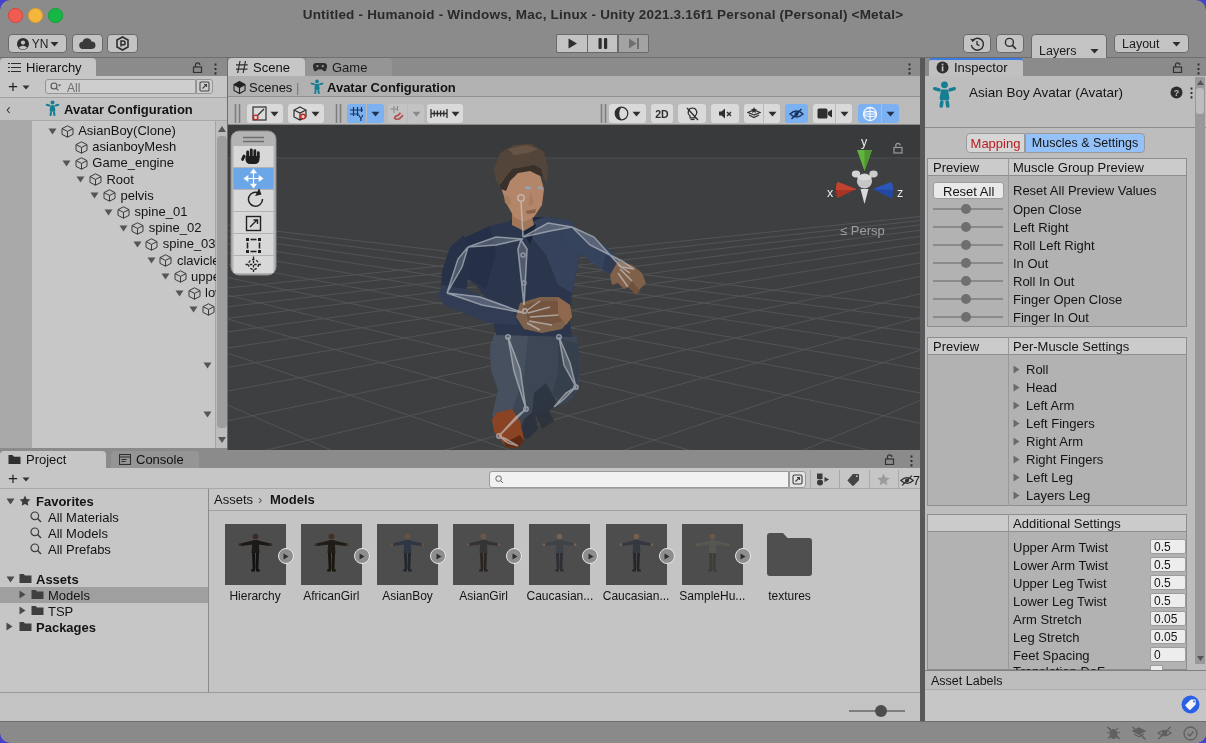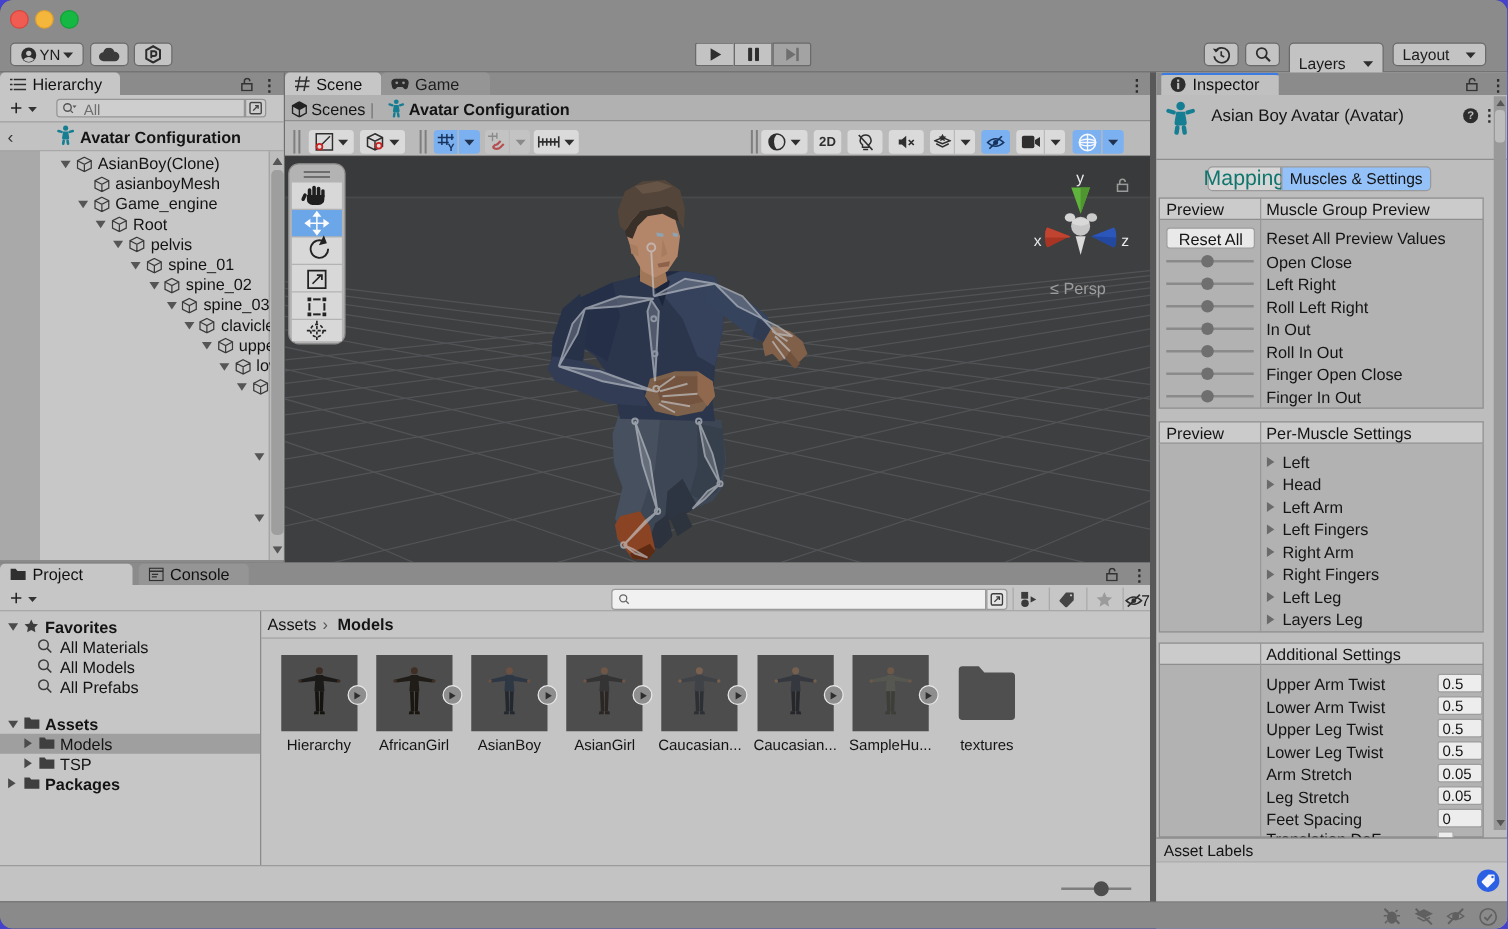--- a/index.html
+++ b/index.html
@@ -12,20 +12,21 @@
 svg{display:block}
 </style></head>
 <body>
 <div id="win">
 <div class="abs" style="left:0;top:0;width:1206px;height:743px;background:#6e6e6e;border-radius:10px"></div>
 
 <div class="abs" style="left:0;top:0;width:1206px;height:28px;background:#8b8b8b;border-radius:10px 10px 0 0"></div>
 <div class="abs" style="left:8px;top:8px;width:12.5px;height:12.5px;border-radius:50%;background:#f05c51;border:0.5px solid #d8453c"></div>
 <div class="abs" style="left:28px;top:8px;width:12.5px;height:12.5px;border-radius:50%;background:#f5b63c;border:0.5px solid #dda030"></div>
 <div class="abs" style="left:48px;top:8px;width:12.5px;height:12.5px;border-radius:50%;background:#15b842;border:0.5px solid #12a037"></div>
+<div class="txt" style="left:0;top:7px;width:1206px;text-align:center;font-weight:bold;color:#2a2a2a;font-size:13.5px;letter-spacing:0.2px">Untitled - Humanoid - Windows, Mac, Linux - Unity 2021.3.16f1 Personal (Personal) &lt;Metal&gt;</div>
 
 <div class="abs" style="left:0;top:28px;width:1206px;height:30px;background:#8b8b8b;border-bottom:1px solid #6e6e6e;box-sizing:border-box"></div>
 
 <div class="btn" style="left:8px;top:34px;width:59px;height:19px">
   <svg width="14" height="14" viewBox="0 0 14 14">
         <circle cx="7" cy="7" r="6" fill="#2d2d2d"></circle>
         <circle cx="7" cy="5.6" r="2.1" fill="#c3c3c3"></circle>
         <path d="M2.8 10.8 a5 4.6 0 0 1 8.4 0 a6 6 0 0 1 -8.4 0z" fill="#c3c3c3"></path>
       </svg>
   <span style="font-size:12px;color:#1c1c1c;margin:0 2px">YN</span>
@@ -901,21 +902,21 @@
     </svg>
 <div class="txt" style="left:969px;top:85px;font-size:13.5px">Asian Boy Avatar (Avatar)</div>
 <svg class="abs" style="left:1170px;top:86px" width="13" height="13" viewBox="0 0 13 13">
       <circle cx="6.5" cy="6.5" r="6" fill="#2d2d2d"></circle>
       <text x="6.5" y="9.6" font-size="9" font-weight="bold" fill="#bdbdbd" text-anchor="middle" font-family="Liberation Sans">?</text>
     </svg>
 <div class="dots3" style="left:1185px;top:85px">⋮</div>
 <div class="abs" style="left:925px;top:127px;width:281px;height:1px;background:#8e8e8e"></div>
 
 <div class="abs" style="left:966px;top:133px;width:59px;height:20px;background:#d6d6d6;border:1px solid #9a9a9a;border-radius:4px 0 0 4px;box-sizing:border-box;display:flex;align-items:center;justify-content:center">
-      <span style="font-size:17px;color:#0f766e">Mapping</span>
+      <span style="font-size:13px;color:#b91c1c">Mapping</span>
     </div>
 <div class="abs" style="left:1025px;top:133px;width:120px;height:20px;background:#94c1f8;border:1px solid #9a9a9a;border-radius:0 4px 4px 0;box-sizing:border-box;display:flex;align-items:center;justify-content:center">
       <span style="font-size:12.5px;color:#141414">Muscles &amp; Settings</span>
     </div>
 <div id="insp">
       <div class="abs" style="left:927px;top:158px;width:260px;height:169px;background:#b2b2b2;border:1px solid #8e8e8e;box-sizing:border-box"></div>
       <div class="abs" style="left:927px;top:158px;width:260px;height:18px;background:#cbcbcb;border:1px solid #8e8e8e;box-sizing:border-box"></div>
       <div class="abs" style="left:1008px;top:158px;width:1px;height:169px;background:#999"></div>
       <div class="txt" style="left:933px;top:160px">Preview</div>
       <div class="txt" style="left:1013px;top:160px">Muscle Group Preview</div>
@@ -944,21 +945,21 @@
       <div class="abs" style="left:961px;top:311.5px;width:10px;height:10px;border-radius:50%;background:#6f6f6f"></div>
       <div class="txt" style="left:1013px;top:309.5px">Finger In Out</div>
       <div class="abs" style="left:927px;top:337px;width:260px;height:169px;background:#b2b2b2;border:1px solid #8e8e8e;box-sizing:border-box"></div>
       <div class="abs" style="left:927px;top:337px;width:260px;height:18px;background:#cbcbcb;border:1px solid #8e8e8e;box-sizing:border-box"></div>
       <div class="abs" style="left:1008px;top:337px;width:1px;height:169px;background:#999"></div>
       <div class="txt" style="left:933px;top:339px">Preview</div>
       <div class="txt" style="left:1013px;top:339px">Per-Muscle Settings</div>
       <svg class="abs" style="left:1013px;top:365px" width="7" height="9" viewBox="0 0 7 9">
         <path d="M0.5 0.5 v8 l6 -4z" fill="#6a6a6a"></path>
       </svg>
-      <div class="txt" style="left:1026px;top:362px">Left</div>
+      <div class="txt" style="left:1026px;top:362px">Roll</div>
       <svg class="abs" style="left:1013px;top:383px" width="7" height="9" viewBox="0 0 7 9">
         <path d="M0.5 0.5 v8 l6 -4z" fill="#6a6a6a"></path>
       </svg>
       <div class="txt" style="left:1026px;top:380px">Head</div>
       <svg class="abs" style="left:1013px;top:401px" width="7" height="9" viewBox="0 0 7 9">
         <path d="M0.5 0.5 v8 l6 -4z" fill="#6a6a6a"></path>
       </svg>
       <div class="txt" style="left:1026px;top:398px">Left Arm</div>
       <svg class="abs" style="left:1013px;top:419px" width="7" height="9" viewBox="0 0 7 9">
         <path d="M0.5 0.5 v8 l6 -4z" fill="#6a6a6a"></path>

